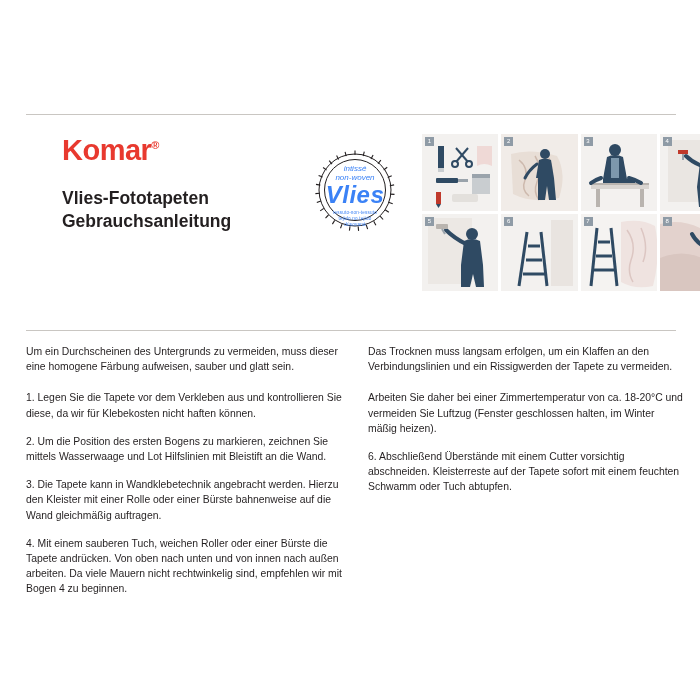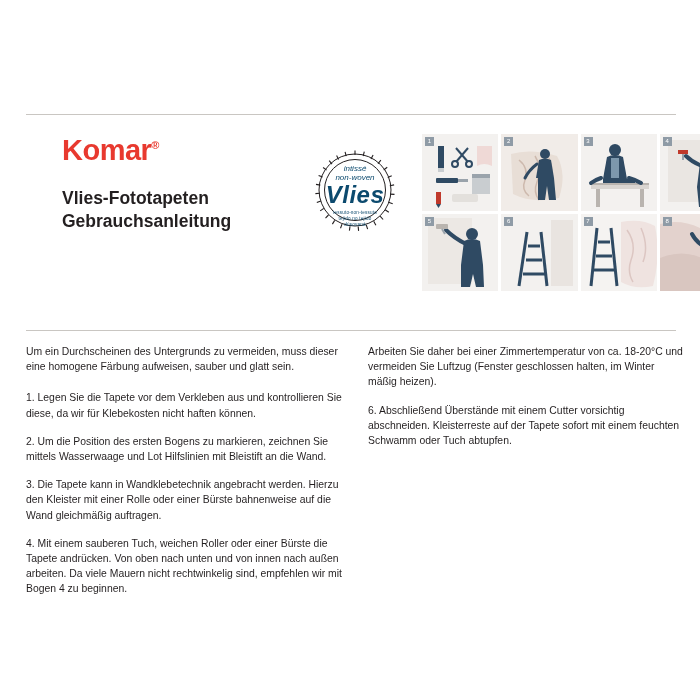--- a/index.html
+++ b/index.html
@@ -66,21 +66,21 @@
     height: 96px;
   }
   .seal svg { display:block; }
   .seal-text {
     position: absolute;
     left: 0;
     top: 0;
     width: 96px;
     height: 96px;
     text-align: center;
-    color: #0c4a6e;
+    color: #3b82f6;
   }
   .seal-top {
     margin-top: 22px;
     font-size: 8px;
     font-style: italic;
     line-height: 1.15;
   }
   .seal-main {
     font-size: 24px;
     font-weight: bold;
@@ -372,18 +372,19 @@
 
   <div class="columns">
     <div class="col">
       <p class="lead">Um ein Durchscheinen des Untergrunds zu vermeiden, muss dieser eine homogene Färbung aufweisen, sauber und glatt sein.</p>
       <p>1. Legen Sie die Tapete vor dem Verkleben aus und kontrollieren Sie diese, da wir für Klebekosten nicht haften können.</p>
       <p>2. Um die Position des ersten Bogens zu markieren, zeichnen Sie mittels Wasserwaage und Lot Hilfslinien mit Bleistift an die Wand.</p>
       <p>3. Die Tapete kann in Wandklebetechnik angebracht werden. Hierzu den Kleister mit einer Rolle oder einer Bürste bahnenweise auf die Wand  gleichmäßig auftragen.</p>
       <p>4. Mit einem sauberen Tuch, weichen Roller oder einer Bürste die Tapete andrücken. Von oben nach unten und von innen nach außen arbeiten. Da viele Mauern nicht rechtwinkelig sind, empfehlen wir mit Bogen 4 zu beginnen.</p>
     </div>
     <div class="col">
+      <p class="lead">Das Trocknen muss langsam erfolgen, um ein Klaffen an den Verbindungslinien und ein Rissigwerden der Tapete zu vermeiden.</p>
       <p>Arbeiten Sie daher bei einer Zimmertemperatur von ca. 18-20°C und vermeiden Sie Luftzug (Fenster geschlossen halten, im Winter mäßig heizen).</p>
       <p>6. Abschließend Überstände mit einem Cutter vorsichtig abschneiden. Kleisterreste auf der Tapete sofort mit einem feuchten Schwamm oder Tuch abtupfen.</p>
     </div>
   </div>
 
 </div>
 
 </body></html>

